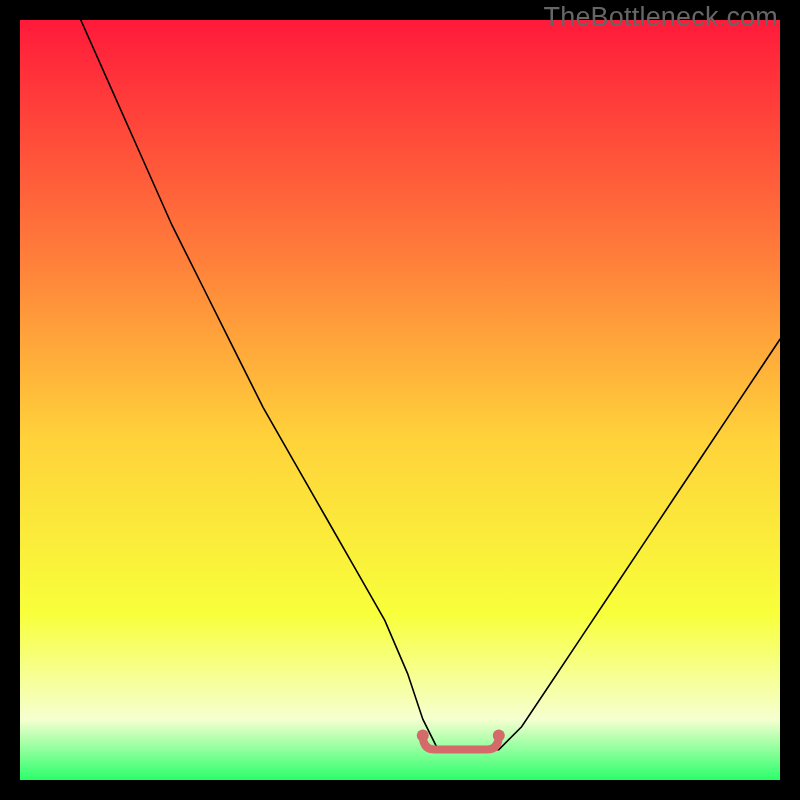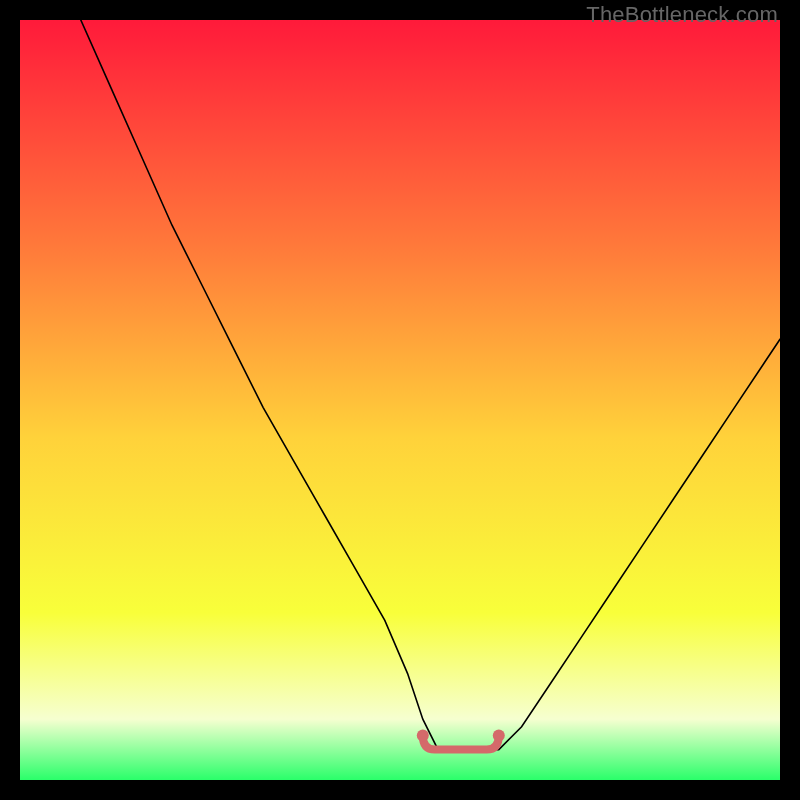--- a/index.html
+++ b/index.html
@@ -22,21 +22,21 @@
     left: 20px;
     top: 20px;
     width: 760px;
     height: 760px;
   }
   .watermark {
     position: absolute;
     top: 2px;
     right: 22px;
     color: #666;
-    font-size: 22px;
+    font-size: 27px;
     font-weight: 500;
     letter-spacing: 0.2px;
     user-select: none;
   }
   svg.graph path.curve {
     fill: none;
     stroke: #000;
     stroke-width: 1.6;
     stroke-linecap: round;
   }

